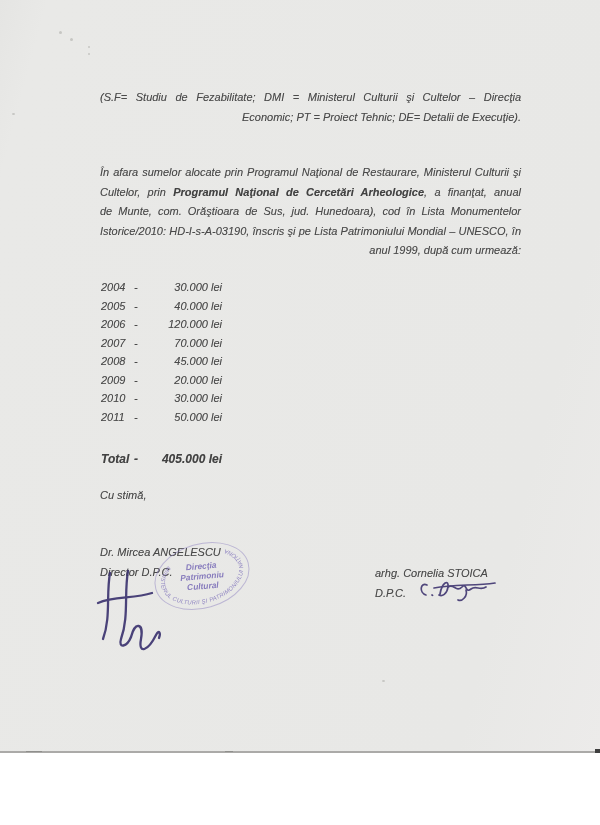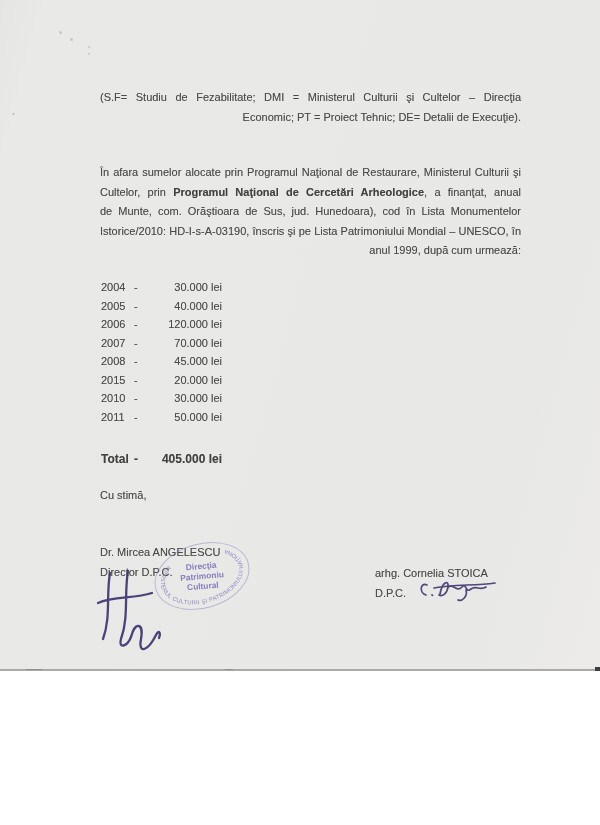--- a/index.html
+++ b/index.html
@@ -1,22 +1,23 @@
 <!DOCTYPE html>
 <html><head>
 <meta charset="utf-8">
 <style>
   html,body{margin:0;padding:0;}
   .page{
     position:relative;
-    width:600px;height:671px;
+    width:600px;height:753px;
     background:linear-gradient(105deg,#e5e5e3 0%,#e9e9e7 6%,#e8e8e6 82%,#ecebea 100%);
     overflow:hidden;
     font-family:"Liberation Sans",sans-serif;
     color:#4a4a4a;
+    font-style:italic;
   }
   .page *{font-family:"Liberation Sans",sans-serif;}
   .txt{text-shadow:0 0 0.6px rgba(74,74,74,0.4);}
   .para{position:absolute;left:100px;width:421px;font-size:11px;line-height:19.6px;}
   .p1{top:88px;}
   .p2{top:163px;}
   .jl{text-align:justify;text-align-last:justify;}
   .ll{text-align:right;}
   .b{font-weight:bold;color:#424242;}
   .ftable{position:absolute;left:101px;top:278px;}
@@ -87,21 +88,21 @@
         <span class="year">2007</span>
         <span class="dash">-</span>
         <span class="amt">70.000 lei</span>
       </div>
     <div class="frow">
         <span class="year">2008</span>
         <span class="dash">-</span>
         <span class="amt">45.000 lei</span>
       </div>
     <div class="frow">
-        <span class="year">2015</span>
+        <span class="year">2009</span>
         <span class="dash">-</span>
         <span class="amt">20.000 lei</span>
       </div>
     <div class="frow">
         <span class="year">2010</span>
         <span class="dash">-</span>
         <span class="amt">30.000 lei</span>
       </div>
     <div class="frow">
         <span class="year">2011</span>

